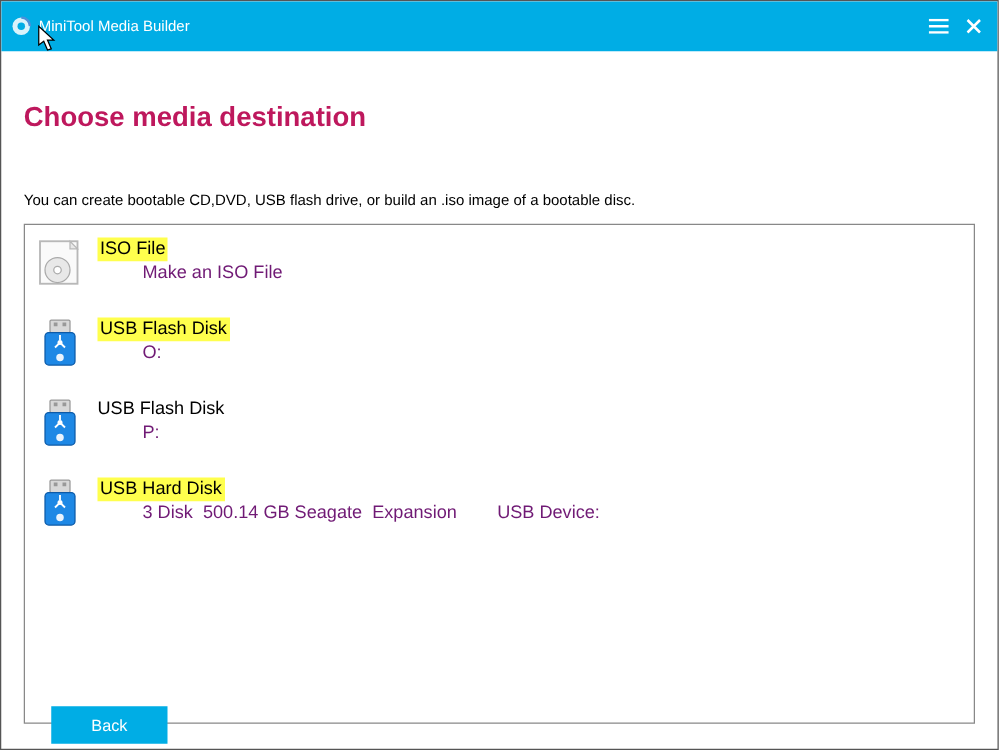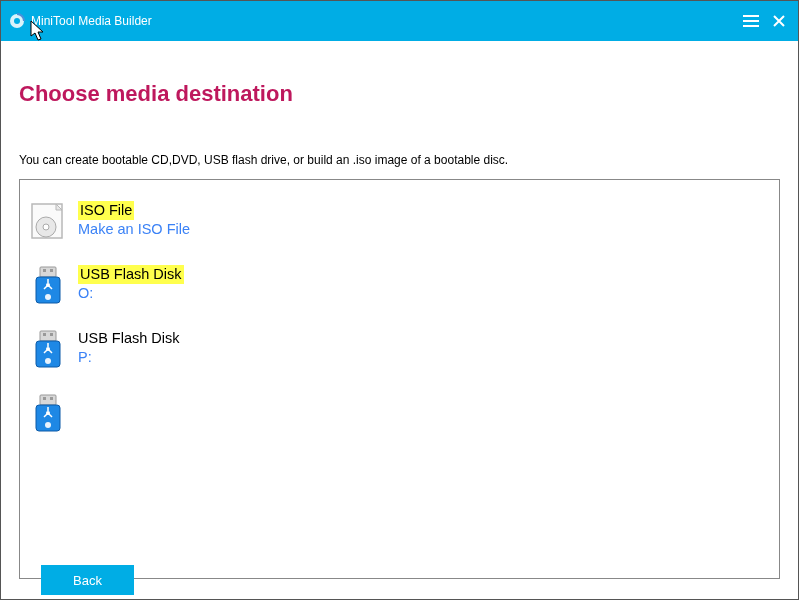--- a/index.html
+++ b/index.html
@@ -52,21 +52,21 @@
     }
     .subtext {
       font-size: 12px;
       color: #000;
       margin-bottom: 12px;
       margin-top: 46px;
     }
     .panel {
       border: 1px solid #888;
       height: 400px;
-      padding: 21px 8px;
+      padding: 10px 8px;
     }
     .media-item {
       display: flex;
       align-items: flex-start;
       margin-bottom: 24px;
       cursor: pointer;
     }
     .media-item .icon {
       width: 40px; height: 40px;
       flex-shrink: 0;
@@ -80,23 +80,24 @@
       color: #000;
       line-height: 1.3;
       display: inline-block;
     }
     .media-item .hl {
       background: #ffff4d;
       padding: 0 2px;
     }
     .media-item .sub-label {
       font-size: 14.5px;
-      color: #3b82f6;
+      color: #701a75;
       line-height: 1.3;
       margin-top: 0;
+      margin-left: 36px;
     }
     .footer {
       position: absolute;
       bottom: 18px; left: 0; right: 0;
       padding: 0 40px;
       display: flex;
       justify-content: space-between;
     }
     .btn {
       background: #00ade5;
@@ -198,20 +199,24 @@
         <svg viewBox="0 0 40 40">
           <rect x="12" y="2" width="16" height="10" rx="1" fill="#d8d8d8" stroke="#999"></rect>
           <rect x="15" y="4" width="3" height="3" fill="#999"></rect>
             <rect x="22" y="4" width="3" height="3" fill="#999"></rect>
           <rect x="8" y="12" width="24" height="26" rx="3" fill="#1e88e5" stroke="#0d5aa7"></rect>
           <circle cx="20" cy="32" r="3" fill="#fff" opacity="0.9"></circle>
           <circle cx="20" cy="20" r="2" fill="#fff"></circle>
             <path d="M20 18 v-4 M16 24 l4-4 l4 4" stroke="#fff" stroke-width="1.5" fill="none"></path>
         </svg>
       </span>
+      <div class="labels">
+        <span class="main-label hl">USB Hard Disk</span>
+        <div class="sub-label" style="white-space: pre;">3 Disk  500.14 GB Seagate  Expansion        USB Device:</div>
+      </div>
     </div>
 
 
   </div>
 
   <div class="footer">
     <button class="btn">Back</button>
   </div>
 </div>
 

